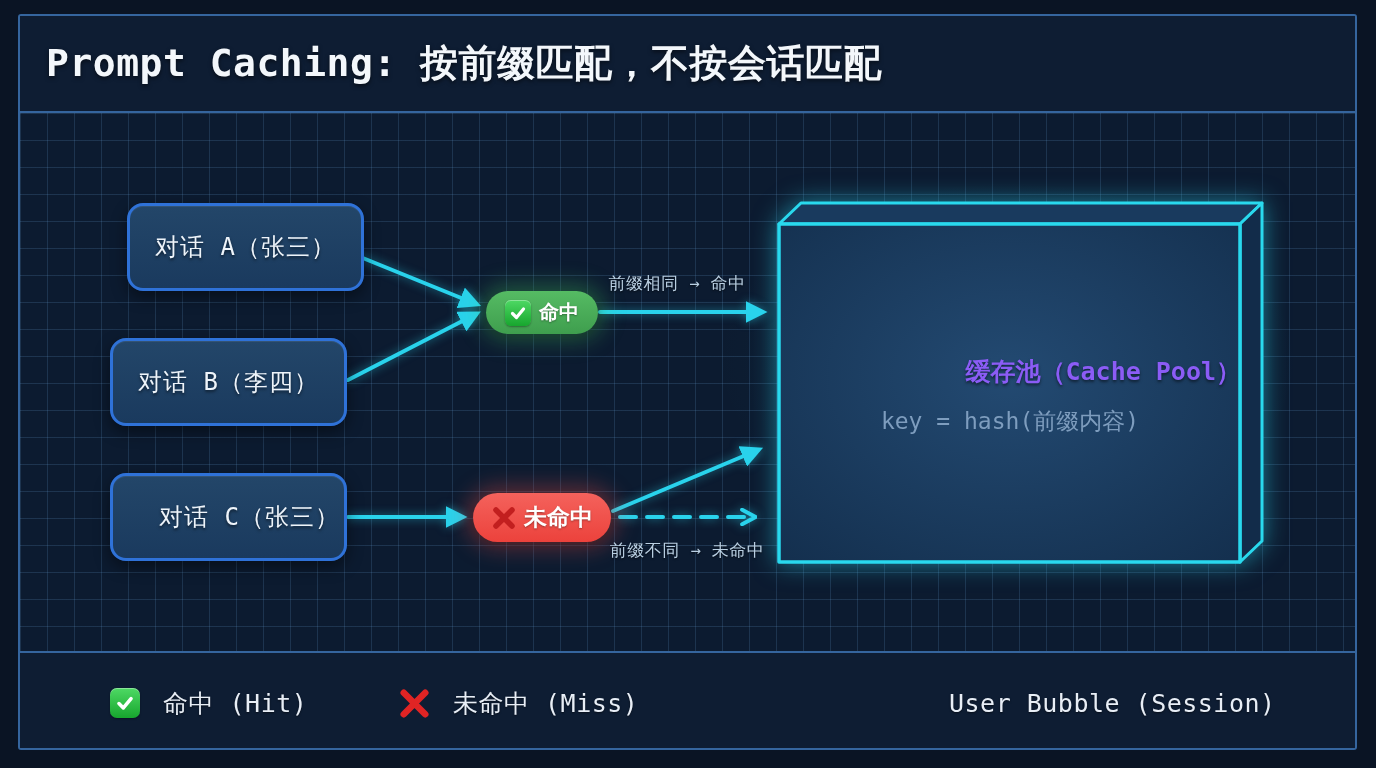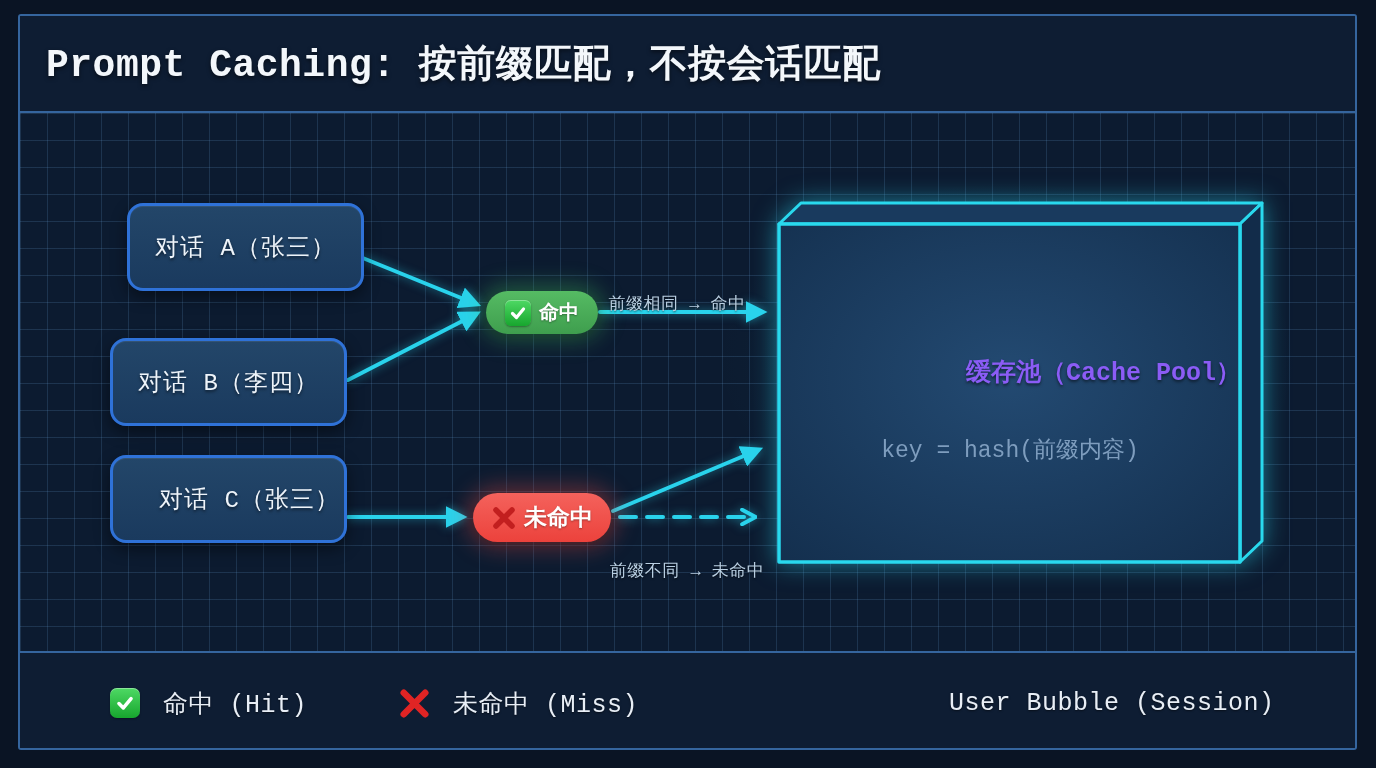--- a/index.html
+++ b/index.html
@@ -1,19 +1,19 @@
 <!DOCTYPE html>
 <html><head>
 <meta charset="utf-8">
 <style>
   html,body{margin:0;padding:0;background:#0a1424;width:1376px;height:768px;overflow:hidden;}
   *{box-sizing:border-box;}
   body{font-family:"DejaVu Sans Mono","DejaVu Sans",sans-serif;color:#eef4fa;}
 
-  .canvas{position:absolute;left:0;top:0;width:1376px;height:768px;font-family:Liberation Mono, monospace;}
+  .canvas{position:absolute;left:0;top:0;width:1376px;height:768px;}
 
   
   .frame{position:absolute;left:18px;top:14px;width:1339px;height:736px;
          border:2px solid #35659e;border-radius:3px;overflow:hidden;
          display:flex;flex-direction:column;}
   .band-title{height:97px;background:#0e1d33;border-bottom:2px solid #35659e;
               display:flex;align-items:center;padding-left:26px;}
   .band-main{flex:1;background-color:#0c1b30;
       background-image:
         radial-gradient(420px 260px at 74% 46%, rgba(41,211,236,0.07), rgba(0,0,0,0) 70%),
@@ -34,21 +34,21 @@
   .pool-glow{filter:drop-shadow(0 0 12px rgba(41,211,236,0.55));}
 
   
   .session-box{position:absolute;left:110px;width:237px;height:88px;
       background:linear-gradient(180deg,#234669 0%,#1a3a5e 100%);
       border:3px solid #2f72d8;border-radius:16px;
       display:flex;align-items:center;justify-content:center;
       box-shadow:0 6px 16px rgba(0,0,0,0.45), inset 0 1px 0 rgba(255,255,255,0.08);}
   .session-box .label{font-size:24px;font-weight:500;letter-spacing:1px;color:#eef4fa;
       text-shadow:0 2px 3px rgba(0,0,0,0.5);white-space:nowrap;}
-  #boxA{top:203px;margin-left:17px;} #boxB{top:338px;} #boxC{top:455px;padding-left:42px;}
+  #boxA{top:203px;margin-left:17px;} #boxB{top:338px;} #boxC{top:473px;padding-left:42px;}
 
   
   .badge{position:absolute;display:flex;align-items:center;justify-content:center;
          border-radius:26px;white-space:nowrap;}
   .badge .badge-text{font-weight:700;color:#ffffff;text-shadow:0 1px 2px rgba(0,0,0,0.35);}
   .badge-hit{left:486px;top:291px;width:112px;height:43px;gap:8px;
       background:linear-gradient(180deg,#55bb63,#3f9e4e);
       box-shadow:0 0 22px 6px rgba(74,210,100,0.35), 0 3px 8px rgba(0,0,0,0.4);}
   .badge-hit .badge-text{font-size:20px;}
   .badge-miss{left:473px;top:493px;width:138px;height:49px;gap:7px;
@@ -57,29 +57,29 @@
   .badge-miss .badge-text{font-size:23px;}
 
   .check-chip{display:inline-flex;align-items:center;justify-content:center;
       background:linear-gradient(180deg,#4ed964,#17a62e);border-radius:6px;
       box-shadow:inset 0 1px 0 rgba(255,255,255,0.35), 0 1px 2px rgba(0,0,0,0.35);}
   .chip-sm{width:26px;height:26px;}
   .chip-lg{width:30px;height:30px;border-radius:7px;}
 
   
   .flow-label{position:absolute;font-size:17px;color:#b9cfe2;text-align:center;
-      letter-spacing:0.5px;white-space:nowrap;text-shadow:0 1px 2px rgba(0,0,0,0.6);margin-top:20px;}
+      letter-spacing:0.5px;white-space:nowrap;text-shadow:0 1px 2px rgba(0,0,0,0.6);}
   #flow-label-hit{left:592px;top:272px;width:170px;}
   #flow-label-miss{left:597px;top:539px;width:180px;}
 
   
   .pool-text{position:absolute;left:779px;width:462px;text-align:center;white-space:nowrap;}
   .pool-title{top:355px;font-size:25px;font-weight:600;color:#8b5cf6;
       text-shadow:0 2px 3px rgba(0,0,0,0.5);text-align:right;}
-  .pool-formula{top:406px;font-size:23px;color:#7e9dbe;margin-top:28px;}
+  .pool-formula{top:406px;font-size:23px;color:#7e9dbe;}
 
   
   .legend-item{position:absolute;top:684px;height:38px;display:flex;align-items:center;
       gap:23px;white-space:nowrap;}
   .legend-item .legend-text{font-size:25px;color:#e8eef6;letter-spacing:0.5px;
       text-shadow:0 1px 2px rgba(0,0,0,0.5);}
   #legend-hit{left:110px;} #legend-miss{left:399px;} #legend-flow{left:716px;} #legend-session{left:949px;}
 </style>
 </head>
 <body>

